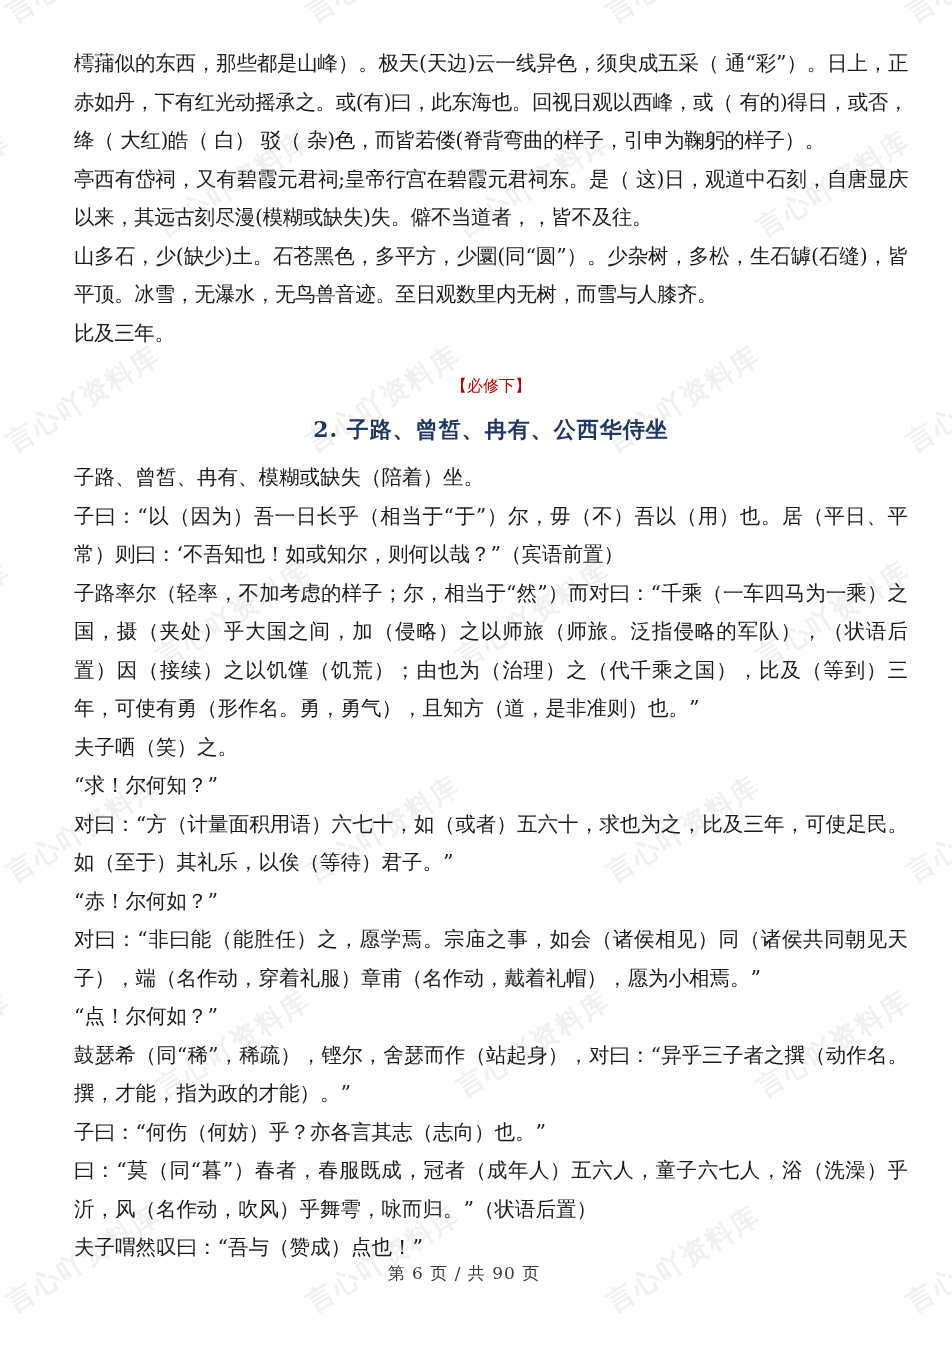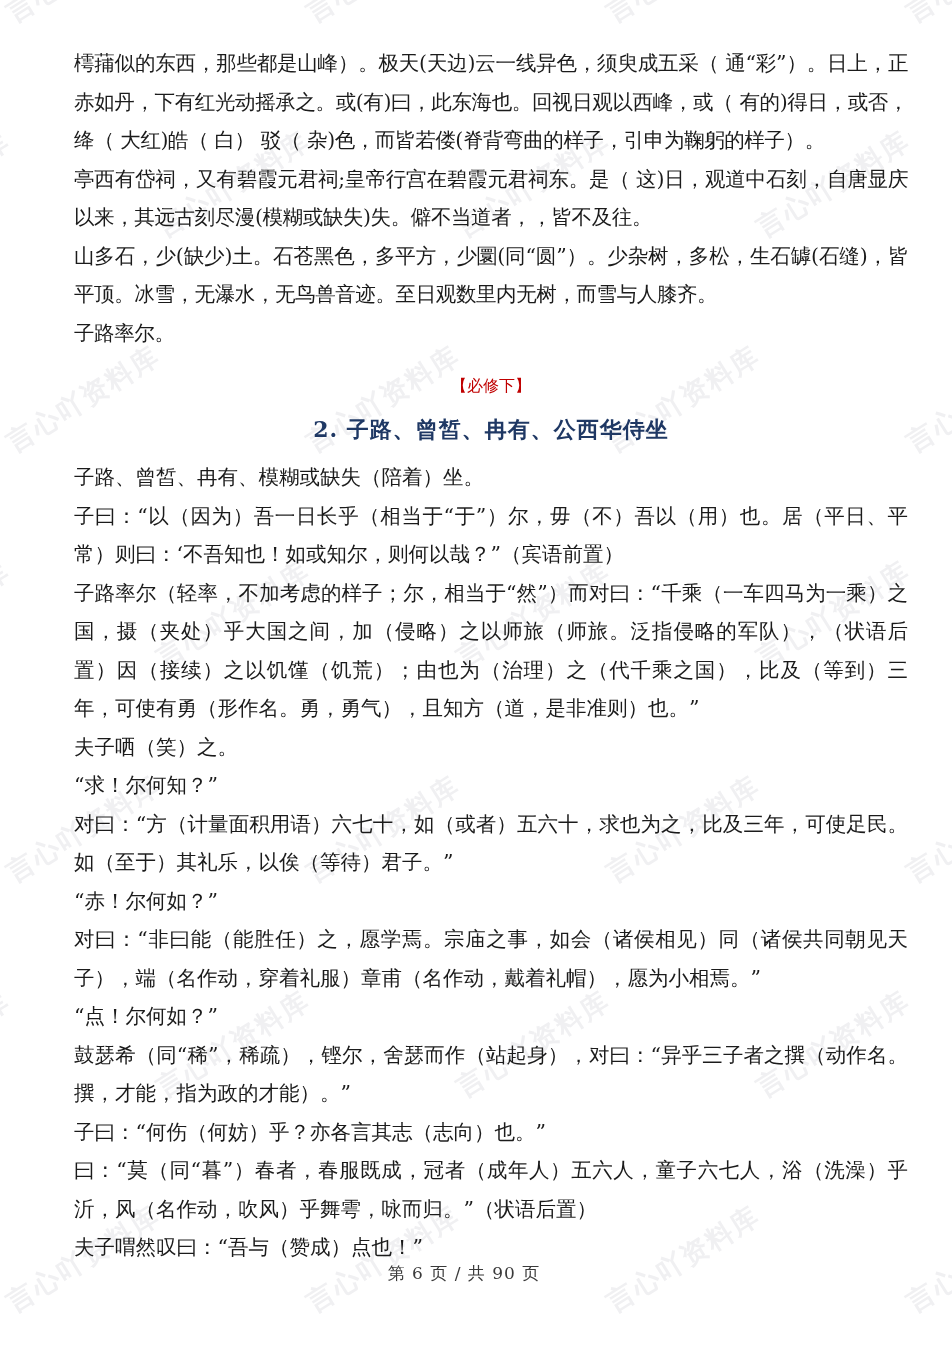--- a/index.html
+++ b/index.html
@@ -132,21 +132,21 @@
     <span class="wm" style="color: rgb(240, 240, 242); transform: rotate(-32deg); left: 600px; top: 1290px;">言心吖资料库</span>
     <span class="wm" style="color: rgb(240, 240, 242); transform: rotate(-32deg); left: 900px; top: 1290px;">言心吖资料库</span>
   </div>
 
 <div id="page">
 
   <div>
     <p class="para tight">樗蒱似的东西，那些都是山峰）。极天(天边)云一线异色，须臾成五采（ 通“彩”）。日上，正赤如丹，下有红光动摇承之。或(有)曰，此东海也。回视日观以西峰，或（ 有的)得日，或否，绛（ 大红)皓（ 白） 驳（ 杂)色，而皆若偻(脊背弯曲的样子，引申为鞠躬的样子）。</p>
     <p class="para tight">亭西有岱祠，又有碧霞元君祠;皇帝行宫在碧霞元君祠东。是（ 这)日，观道中石刻，自唐显庆以来，其远古刻尽漫(模糊或缺失)失。僻不当道者，，皆不及往。</p>
     <p class="para tight">山多石，少(缺少)土。石苍黑色，多平方，少圜(同“圆”）。少杂树，多松，生石罅(石缝)，皆平顶。冰雪，无瀑水，无鸟兽音迹。至日观数里内无树，而雪与人膝齐。</p>
-    <p class="para tight">子路率尔。</p>
+    <p class="para tight">比及三年。</p>
   </div>
 
   <div class="section-head" style="color: rgb(192, 0, 0);">【必修下】</div>
 
   <div class="chapter-title" style="color: rgb(31, 56, 100);">2. 子路、曾皙、冉有、公西华侍坐</div>
 
   <div>
     <p class="para">子路、曾皙、冉有、模糊或缺失（陪着）坐。</p>
     <p class="para">子曰：“以（因为）吾一日长乎（相当于“于”）尔，毋（不）吾以（用）也。居（平日、平常）则曰：‘不吾知也！如或知尔，则何以哉？”（宾语前置）</p>
     <p class="para">子路率尔（轻率，不加考虑的样子；尔，相当于“然”）而对曰：“千乘（一车四马为一乘）之国，摄（夹处）乎大国之间，加（侵略）之以师旅（师旅。泛指侵略的军队），（状语后置）因（接续）之以饥馑（饥荒）；由也为（治理）之（代千乘之国），比及（等到）三年，可使有勇（形作名。勇，勇气），且知方（道，是非准则）也。”</p>

